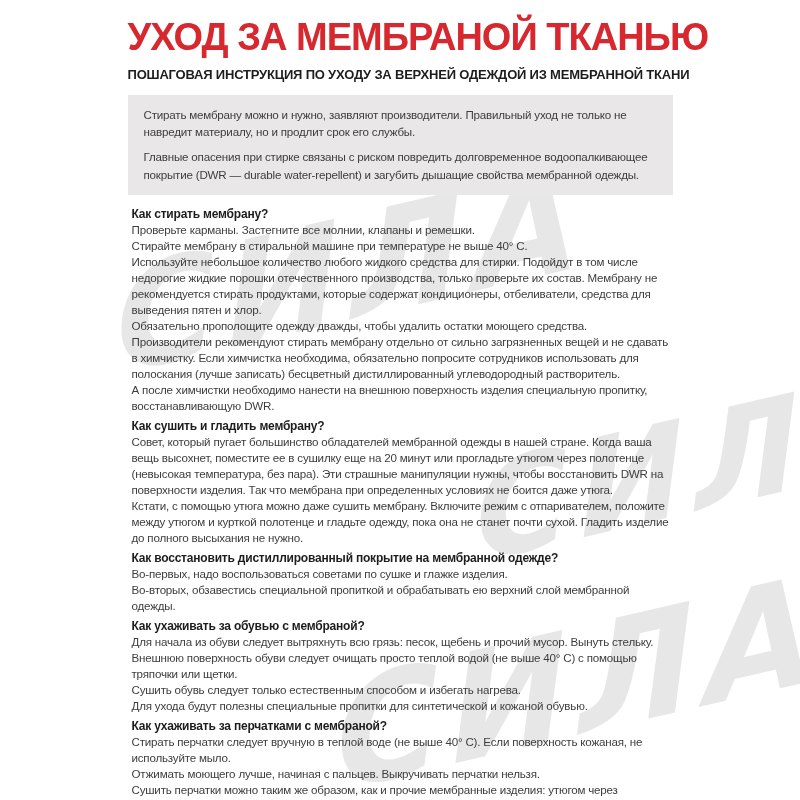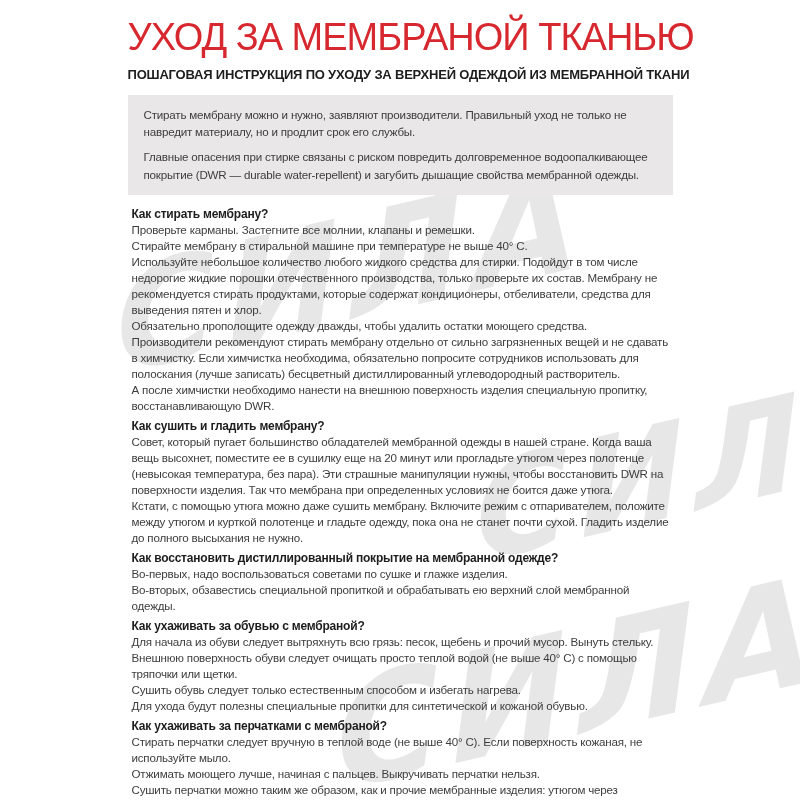--- a/index.html
+++ b/index.html
@@ -35,21 +35,21 @@
   .wm-3{left:330px;top:610px;font-size:145px;}
   .content{
     position:relative;z-index:1;
     width:545px;margin:0 auto;
   }
   .page-title{
     margin:16px 0 0 0;
     text-align:center;
     color:var(--accent-red);
     font-size:38px;
-    font-weight:normal;
+    font-weight:bold;
     letter-spacing:-1px;
     line-height:1.15;
     white-space:nowrap;
   }
   .page-subtitle{
     margin-top:7px;
     text-align:center;
     color:var(--heading-text);
     font-size:13px;
     font-weight:bold;

